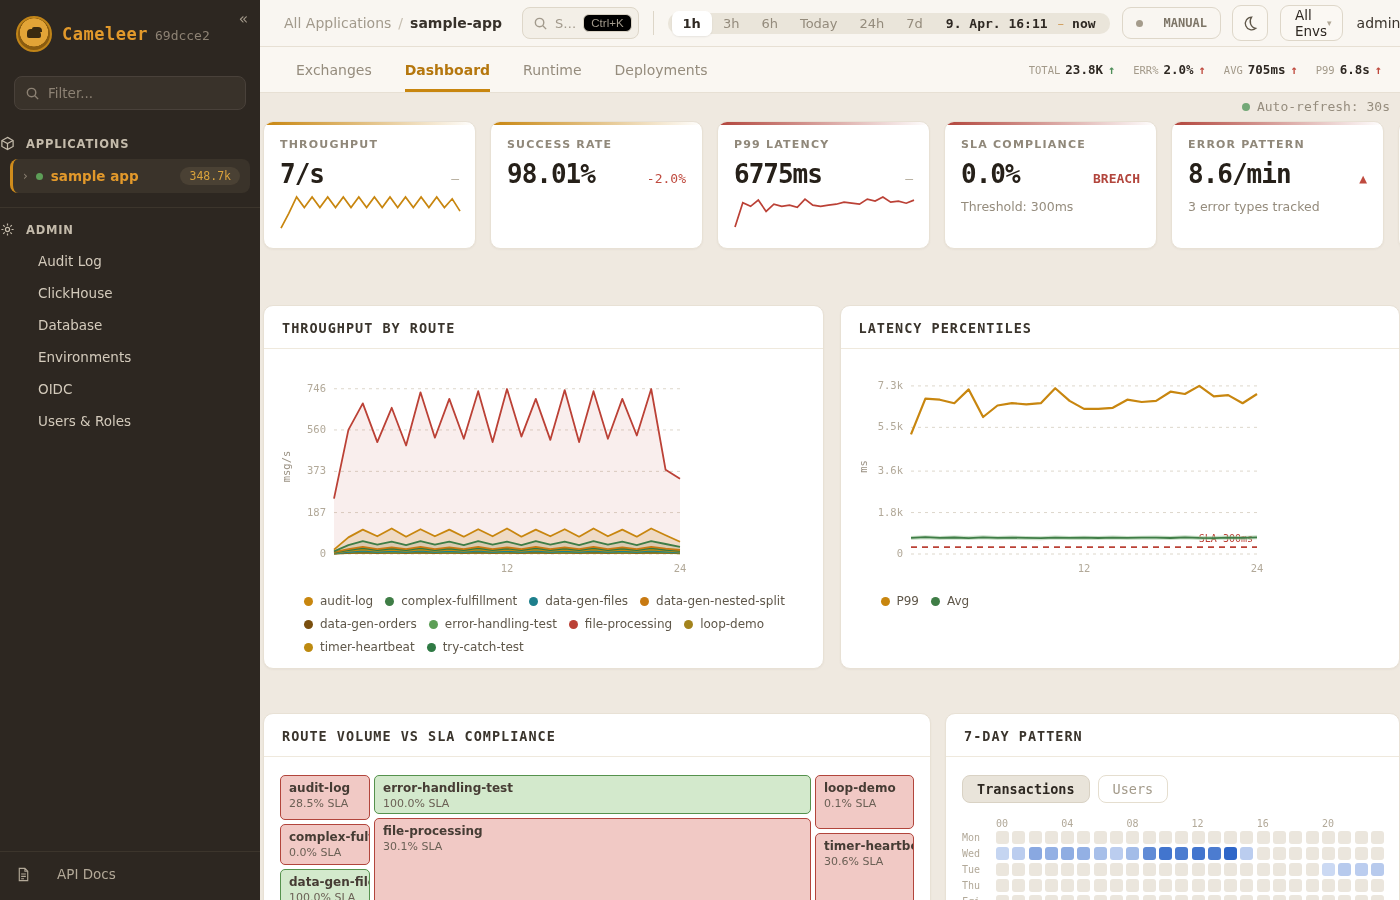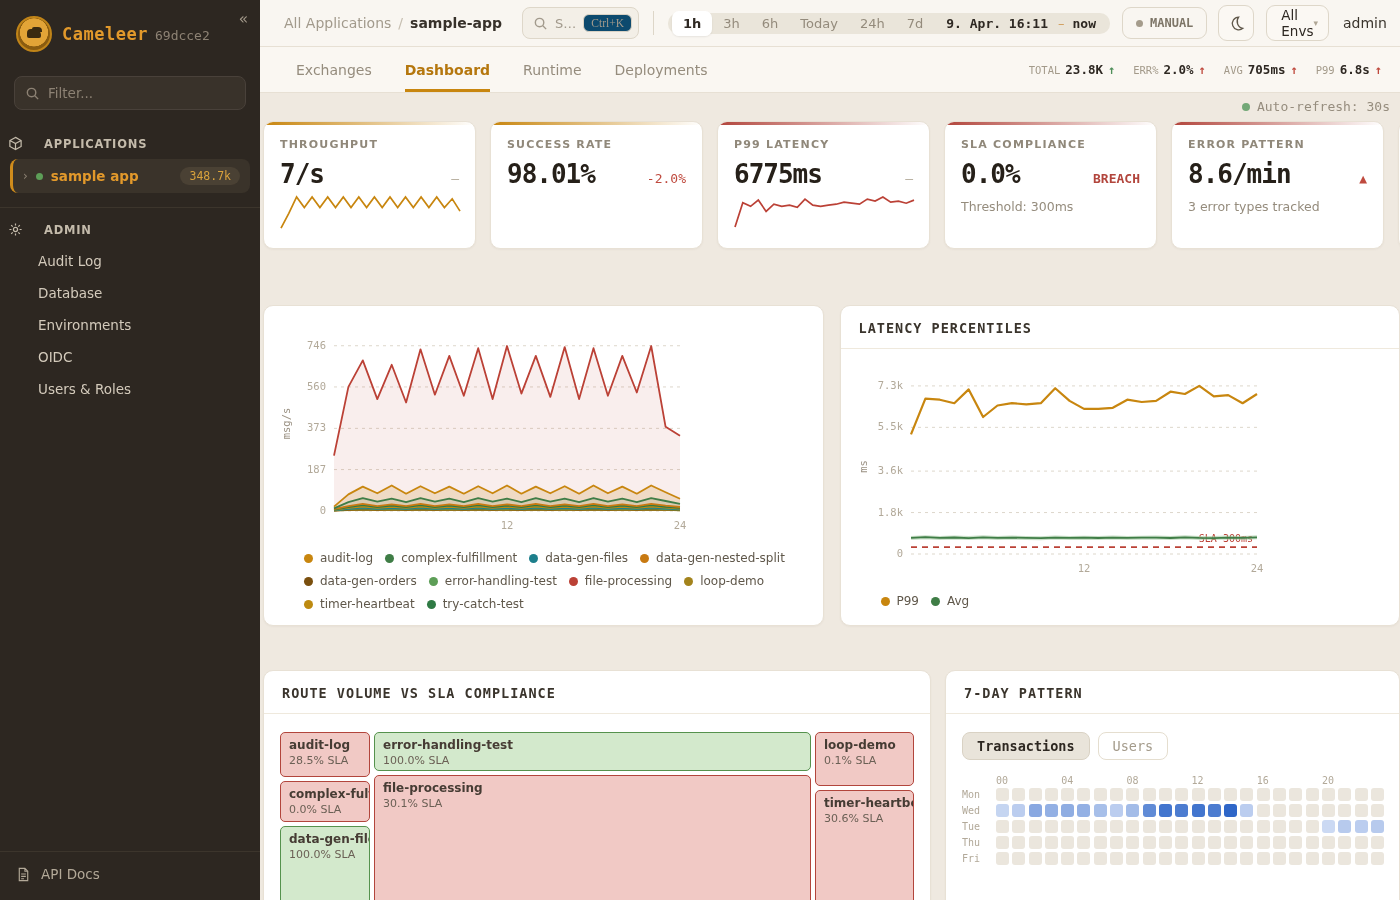--- a/index.html
+++ b/index.html
@@ -9,49 +9,49 @@
 
   
   .sidebar { width:260px; flex:none; background:#2d2721; color:#b3a998; display:flex; flex-direction:column; position:relative; }
   .side-head { padding:16px 14px 14px 16px; display:flex; align-items:center; gap:10px; }
   .logo-badge { width:36px; height:36px; border-radius:50%; background:radial-gradient(circle at 50% 45%, #e2a437 0 58%, #8a5c10 60% 100%); border:2px solid #c08418; position:relative; flex:none; }
   .logo-badge:after { content:""; position:absolute; left:9px; top:11px; width:14px; height:9px; background:#3a2a10; border-radius:4px 6px 2px 2px; box-shadow:3px -4px 0 -2px #3a2a10; }
   .brand { font-family:"DejaVu Sans Mono",monospace; font-weight:bold; font-size:17px; color:#e2992b; letter-spacing:0.5px; }
   .build { font-family:"DejaVu Sans Mono",monospace; font-size:13px; color:#8d8274; margin-left:2px; }
   .collapse { position:absolute; top:10px; right:12px; font-size:15px; color:#a59b8c; cursor:pointer; }
   .side-filter { margin:10px 14px 14px; background:#39322a; border:1px solid #49413a; border-radius:8px; height:34px; display:flex; align-items:center; gap:8px; padding:0 10px; color:#8d8274; font-size:13.5px; }
-  .sec-label { display:flex; align-items:center; gap:21px; padding:12px 8px 8px; font-size:11.5px; font-weight:bold; letter-spacing:0.8px; color:#c4bbab; }
+  .sec-label { display:flex; align-items:center; gap:11px; padding:12px 0 8px; font-size:11.5px; font-weight:bold; letter-spacing:0.8px; color:#c4bbab; }
   .app-item { margin:0 10px; background:#3a332a; border-left:3px solid #cf8c1c; border-radius:8px; padding:8px 10px; display:flex; align-items:center; gap:8px; cursor:pointer; }
   .app-item .chev { color:#8d8274; font-size:12px; }
   .dot { width:7px; height:7px; border-radius:50%; background:#5d9e57; flex:none; }
   .app-item .lbl { color:#e2992b; font-size:13.5px; font-weight:bold; flex:1; }
   .badge { background:#4a4134; color:#d9a23c; border-radius:999px; padding:2px 9px; font-size:11.5px; font-family:"DejaVu Sans Mono",monospace; }
   .side-div { height:1px; background:#3c352c; margin:14px 0 2px; }
   .admin-item { padding:8px 14px 8px 38px; font-size:13.5px; color:#d3cabb; cursor:pointer; }
-  .side-foot { margin-top:auto; border-top:1px solid #3c352c; padding:14px 16px 18px; display:flex; align-items:center; gap:10px; font-size:13.5px; color:#b3a998; cursor:pointer; }
+  .side-foot { margin-top:auto; border-top:1px solid #3c352c; padding:14px 16px 18px; display:flex; align-items:center; gap:26px; font-size:13.5px; color:#b3a998; cursor:pointer; }
   .icon-s { width:15px; height:15px; flex:none; }
 
   
   .main { flex:1; min-width:0; display:flex; flex-direction:column; }
   .topbar { height:47px; flex:none; background:#f9f6f1; border-bottom:1px solid #e7e0d4; display:flex; align-items:center; padding:0 14px 0 24px; }
   .crumb { display:flex; gap:7px; font-size:14px; align-items:center; white-space:nowrap; }
   .crumb .root { color:#a29a8c; cursor:pointer; }
   .crumb .sep { color:#c6beb0; }
   .crumb .cur { color:#37312a; font-weight:bold; }
   .search { margin-left:20px; display:flex; align-items:center; gap:7px; background:#f3efe7; border:1px solid #ded7c9; border-radius:8px; height:32px; padding:0 6px 0 10px; cursor:text; }
   .search .ph { color:#a29a8c; font-size:13px; }
-  .kbd { border:1px solid #d9d2c4; background:#0c4a6e; border-radius:6px; padding:2px 7px; font-size:11.5px; color:#a29a8c; font-family:Liberation Serif, serif; }
+  .kbd { border:1px solid #d9d2c4; background:#000000; border-radius:6px; padding:2px 7px; font-size:11.5px; color:#a29a8c; font-family:Liberation Sans, sans-serif; }
   .vdiv { width:1px; height:24px; background:#ddd6c8; margin:0 14px; flex:none; }
   .ranges { background:#eae5da; border-radius:10px; padding:3px 4px; display:flex; align-items:center; font-size:13px; white-space:nowrap;justify-content:center; }
   .rng { padding:5px 11px; color:#948b7c; border-radius:7px; cursor:pointer; }
   .rng.active { background:#fff; color:#2e2822; font-weight:bold; box-shadow:0 1px 2px rgba(0,0,0,.08); }
   .rng-date { font-family:"DejaVu Sans Mono",monospace; font-weight:bold; font-size:13px; color:#2e2822; padding:0 8px 0 12px; }
   .rng-sep { color:#cf9a55; padding:0 2px; }
   .rng-now { font-family:"DejaVu Sans Mono",monospace; font-weight:bold; font-size:13px; color:#2e2822; padding:0 10px 0 6px; }
-  .btn-manual { margin-left:12px; border:1px solid #ded7c9; border-radius:9px; padding:8px 13px; font-family:"DejaVu Sans Mono",monospace; font-size:12px; font-weight:bold; color:#7d7567; display:flex; align-items:center; gap:7px; cursor:pointer; background:#f9f6f1; white-space:nowrap; }
+  .btn-manual { margin-left:12px; border:1px solid #ded7c9; border-radius:9px; padding:8px 13px; font-family:"DejaVu Sans Mono",monospace; font-size:12px; font-weight:bold; color:#7d7567; display:flex; align-items:center; gap:21px; cursor:pointer; background:#f9f6f1; white-space:nowrap; }
   .btn-manual .d { width:7px; height:7px; border-radius:50%; background:#a59c8c; }
   .btn-icon { margin-left:11px; width:36px; height:36px; border:1px solid #ded7c9; border-radius:9px; background:#fbf8f3; display:flex; align-items:center; justify-content:center; cursor:pointer; flex:none; }
   .env-sel { margin-left:12px; border:1px solid #ded7c9; border-radius:9px; background:#fbf8f3; height:36px; width:132px; display:flex; align-items:center; justify-content:space-between; padding:0 10px 0 14px; font-size:13.5px; color:#2e2822; cursor:pointer; }
   .env-sel .caret { color:#b0a796; font-size:9px; }
   .user { margin-left:14px; font-size:14px; color:#3a342c; white-space:nowrap; }
 
   .tabbar { height:46px; flex:none; background:#faf7f2; border-bottom:1px solid #e7e0d4; display:flex; align-items:stretch; padding:0 18px 0 36px; }
   .tab { display:flex; align-items:center; margin-right:33px; font-size:14px; color:#958c7d; cursor:pointer; border-bottom:3px solid transparent; padding-top:3px; }
   .tab.active { color:#b5770e; font-weight:bold; border-bottom-color:#c8860f; }
   .ministats { margin-left:auto; display:flex; align-items:center; gap:18px; font-family:"DejaVu Sans Mono",monospace; white-space:nowrap; }
@@ -142,20 +142,21 @@
   <div class="side-div"></div>
   <div class="sec-label">
     <svg class="icon-s" viewBox="0 0 16 16">
         <circle cx="8" cy="8" r="2.2" fill="none" stroke="#c4bbab" stroke-width="1.3"></circle>
         <path d="M8 1.5v2.2 M8 12.3v2.2 M1.5 8h2.2 M12.3 8h2.2 M3.4 3.4l1.6 1.6 M11 11l1.6 1.6 M12.6 3.4 11 5 M5 11l-1.6 1.6" stroke="#c4bbab" stroke-width="1.3"></path>
       </svg>
     <span>ADMIN</span>
   </div>
   <nav>
       <div class="admin-item">Audit Log</div>
+      <div class="admin-item">ClickHouse</div>
       <div class="admin-item">Database</div>
       <div class="admin-item">Environments</div>
       <div class="admin-item">OIDC</div>
       <div class="admin-item">Users &amp; Roles</div>
     </nav>
   <div class="side-foot">
     <svg class="icon-s" viewBox="0 0 16 16">
         <path d="M3.5 1.5h6L12.5 4.5v10h-9z M9.5 1.5v3h3 M5.5 7.5h5 M5.5 10h5 M5.5 12.5h3" fill="none" stroke="#b3a998" stroke-width="1.2"></path>
       </svg>
     <span>API Docs</span>
@@ -285,20 +286,21 @@
           <div class="ct"></div>
           <div class="vrow">
             <span class="val"></span>
             <span class="delta d-gray"></span>
           </div>
         </div>
       </div>
 
     <div class="charts-row">
       <div class="panel">
+        <div class="panel-head">THROUGHPUT BY ROUTE</div>
         <div class="panel-body"><svg width="430" height="215">
               <line x1="56" x2="402" y1="189" y2="189" stroke="#ddd7cb" stroke-dasharray="3,4" stroke-width="1"></line>
               <text x="48" y="192" text-anchor="end" font-size="10.5" fill="#b2a999">0</text>
               <line x1="56" x2="402" y1="147.5759493670886" y2="147.5759493670886" stroke="#ddd7cb" stroke-dasharray="3,4" stroke-width="1"></line>
               <text x="48" y="150.5759493670886" text-anchor="end" font-size="10.5" fill="#b2a999">187</text>
               <line x1="56" x2="402" y1="106.37341772151899" y2="106.37341772151899" stroke="#ddd7cb" stroke-dasharray="3,4" stroke-width="1"></line>
               <text x="48" y="109.37341772151899" text-anchor="end" font-size="10.5" fill="#b2a999">373</text>
               <line x1="56" x2="402" y1="64.94936708860759" y2="64.94936708860759" stroke="#ddd7cb" stroke-dasharray="3,4" stroke-width="1"></line>
               <text x="48" y="67.94936708860759" text-anchor="end" font-size="10.5" fill="#b2a999">560</text>
               <line x1="56" x2="402" y1="23.74683544303798" y2="23.74683544303798" stroke="#ddd7cb" stroke-dasharray="3,4" stroke-width="1"></line>

